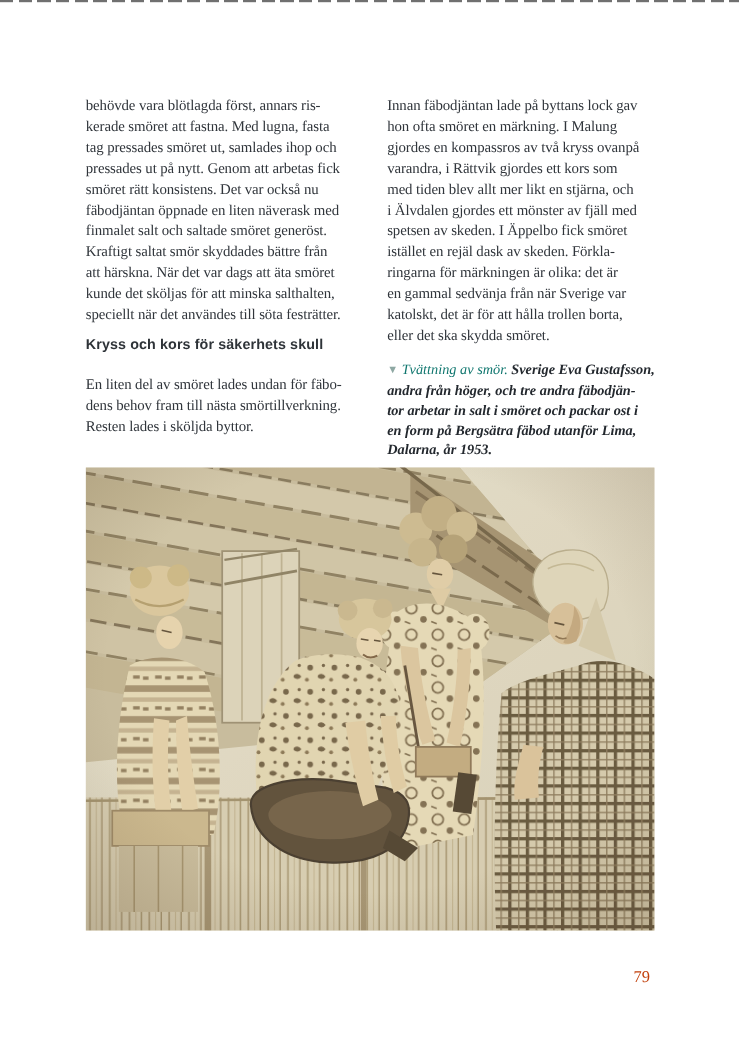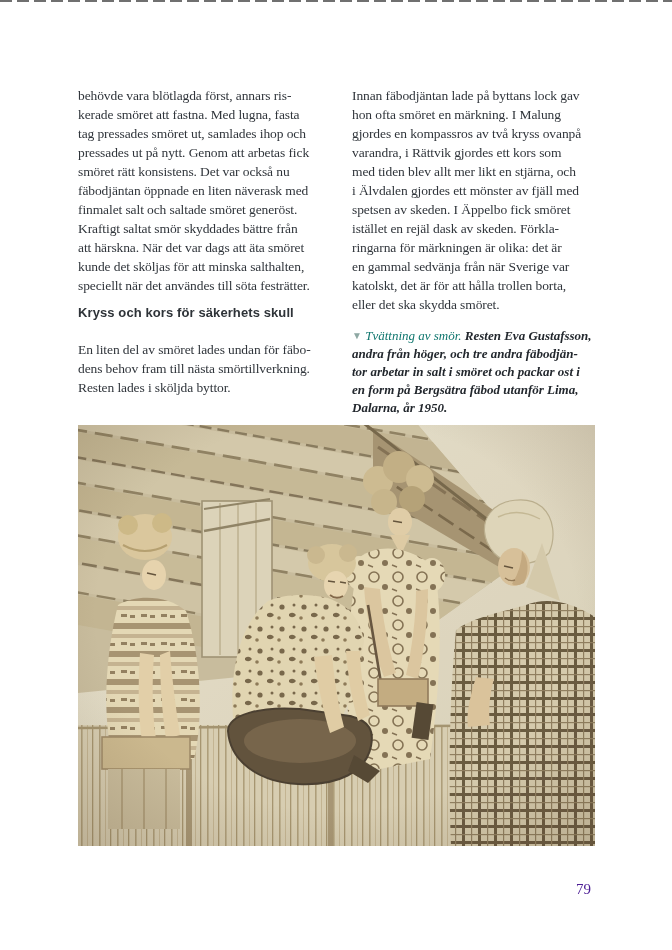--- a/index.html
+++ b/index.html
@@ -42,21 +42,21 @@
   .caption .marker{color:#8ea8a3;font-style:normal;font-weight:normal;font-size:10px;vertical-align:1px;}
   .caption .lead{color:#0f766e;font-weight:normal;}
   .caption .rest{white-space:pre;font-weight:bold;}
   .photo{
     position:absolute;left:78px;top:425px;width:517px;height:421px;
     background:#ddd6c2;
   }
   .photo svg{display:block;width:517px;height:421px;}
   .page-number{
     position:absolute;left:576px;top:881px;
-    font-size:15px;color:#4c1d95;
+    font-size:15px;color:#c2410c;
   }
 </style>
 </head>
 <body>
 
 <div class="page">
 
   <div class="top-scan-line"></div>
 
   <div class="body-text col-left para1-left">behövde vara blötlagda först, annars ris-
@@ -84,25 +84,25 @@
 ringarna för märkningen är olika: det är
 en gammal sedvänja från när Sverige var
 katolskt, det är för att hålla trollen borta,
 eller det ska skydda smöret.</div>
 
   <div class="body-text col-left para2-left">En liten del av smöret lades undan för fäbo-
 dens behov fram till nästa smörtillverkning.
 Resten lades i sköljda byttor.</div>
 
   <div class="caption">
-    <div class="first-line"><span class="marker">▼</span> <span class="lead">Tvättning av smör.</span> <span>Resten Eva Gustafsson,</span></div>
+    <div class="first-line"><span class="marker">▼</span> <span class="lead">Tvättning av smör.</span> <span>Sverige Eva Gustafsson,</span></div>
     <div class="rest">andra från höger, och tre andra fäbodjän-
 tor arbetar in salt i smöret och packar ost i
 en form på Bergsätra fäbod utanför Lima,
-Dalarna, år 1950.</div>
+Dalarna, år 1953.</div>
   </div>
 
   <div class="photo">
     <svg viewBox="0 0 517 421" xmlns="http://www.w3.org/2000/svg">
       <defs>
         <linearGradient id="sky" x1="0" y1="0" x2="1" y2="1">
           <stop offset="0" stop-color="#e9e4d3"></stop>
           <stop offset="1" stop-color="#d9d2bc"></stop>
         </linearGradient>
         <radialGradient id="vignette" cx="0.5" cy="0.45" r="0.75">

